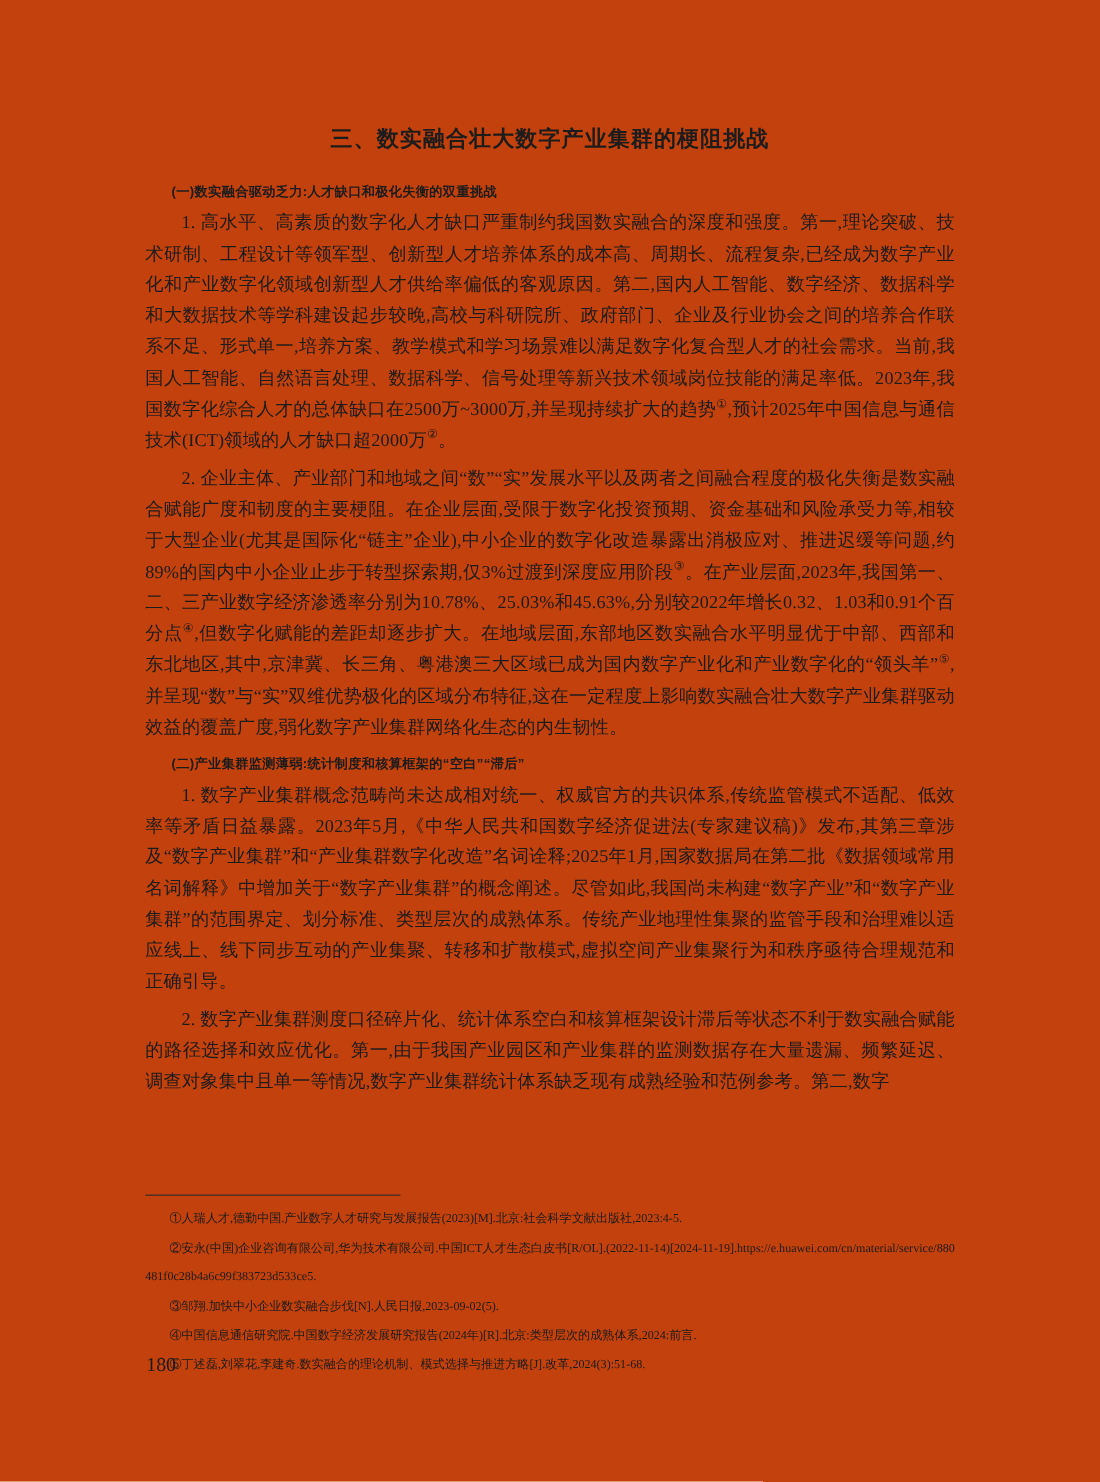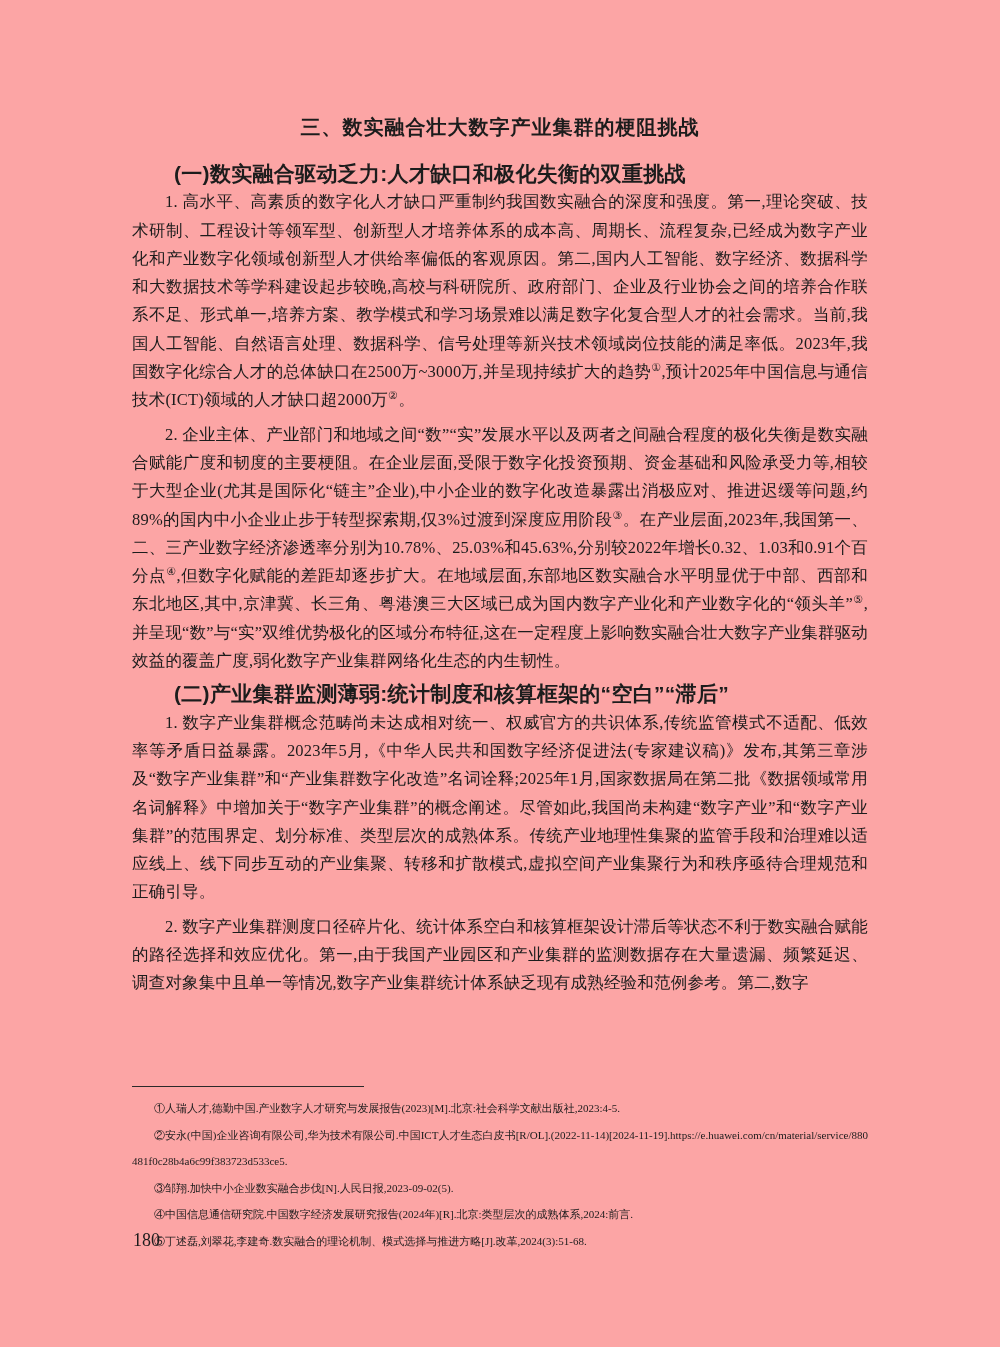--- a/index.html
+++ b/index.html
@@ -2,21 +2,21 @@
 <html><head>
 <meta charset="utf-8">
 <style>
   html, body { margin: 0; padding: 0; background: #ffffff; }
   .page {
     position: relative;
     width: 1000px;
     height: 1347px;
     box-sizing: border-box;
     padding: 116px 132px 0 132px;
-    background: #fca5a5;
+    background: #c2410c;
     color: #1c1c1c;
     overflow: hidden;
   }
   .doc-title {
     font-family: "Liberation Sans", "DejaVu Sans", sans-serif;
     font-weight: bold;
     font-size: 20px;
     line-height: 22px;
     text-align: center;
     letter-spacing: 1px;
@@ -28,21 +28,21 @@
     line-height: 28.3px;
     text-align: justify;
     text-indent: 2em;
     letter-spacing: 0.2px;
     margin: 0;
   }
   .body-para.spaced { margin-top: 6px; }
   .sec-heading {
     font-family: "Liberation Sans", "DejaVu Sans", sans-serif;
     font-weight: bold;
-    font-size: 21px;
+    font-size: 12px;
     line-height: 28.3px;
     text-indent: 2em;
     letter-spacing: 0.3px;
     margin: 5px 0 0 0;
   }
   .body-para sup {
     font-size: 11px;
     line-height: 0;
     vertical-align: super;
   }

